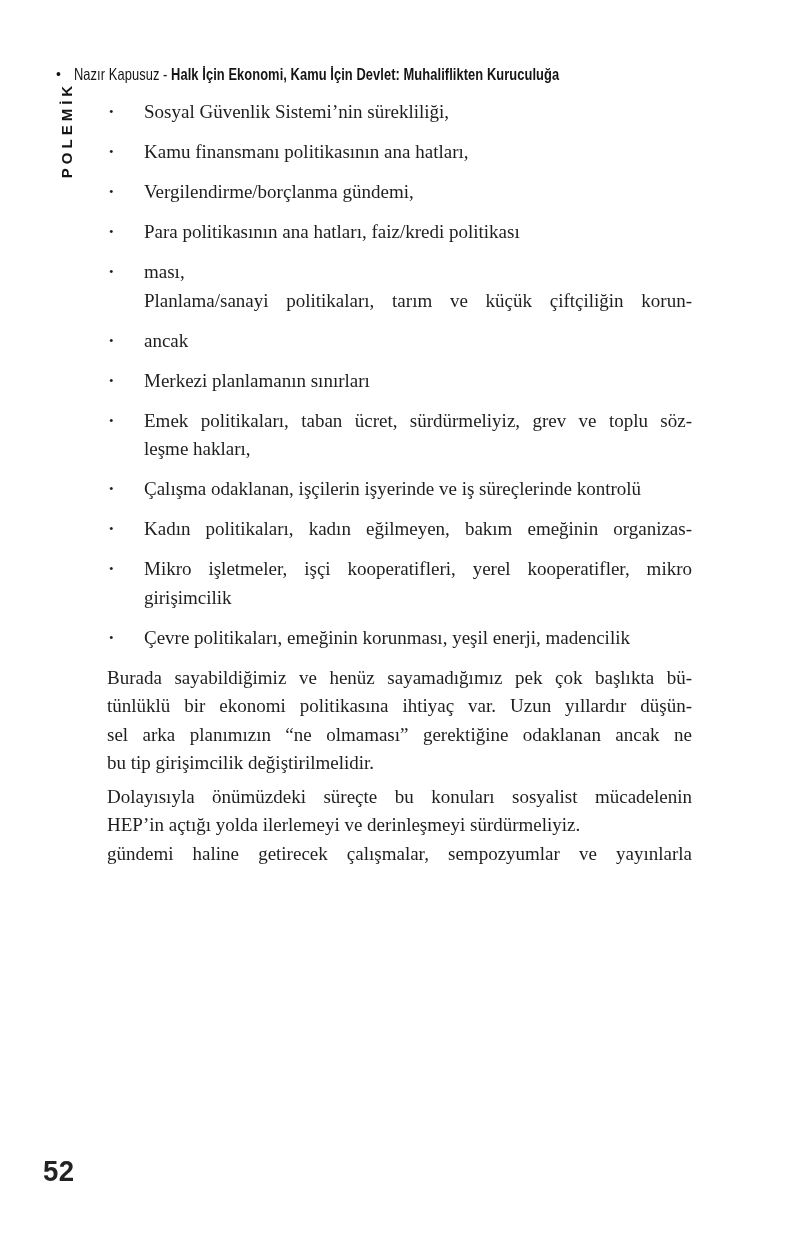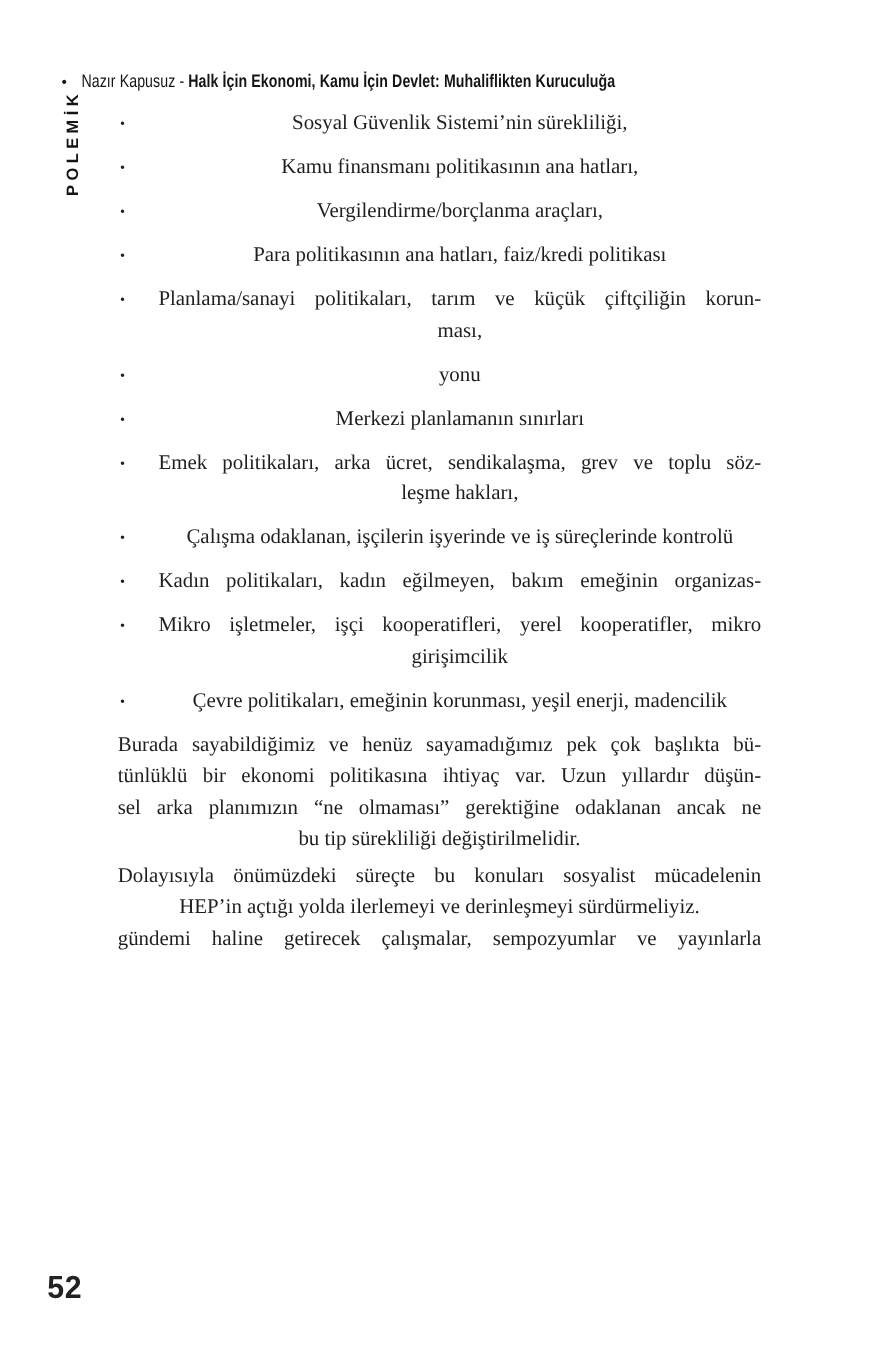--- a/index.html
+++ b/index.html
@@ -71,21 +71,21 @@
     margin-bottom: 11.5px;
   }
   .ibullet {
     position: absolute;
     left: 2px;
     top: 0;
     font-size: 13px;
     line-height: 28.5px;
     color: #1e1e1e;
   }
-  .line { text-align: center; }
+  .line { text-align: left; }
   .line.j {
     text-align: justify;
     text-align-last: justify;
     -moz-text-align-last: justify;
   }
   .para { margin-top: 5px; }
 
   
   .pagenum {
     position: absolute;
@@ -122,52 +122,52 @@
         </div>
         <div class="item">
           <span class="ibullet">•</span>
           <div>
             <div class="line">Kamu finansmanı politikasının ana hatları,</div>
           </div>
         </div>
         <div class="item">
           <span class="ibullet">•</span>
           <div>
-            <div class="line">Vergilendirme/borçlanma araçları,</div>
+            <div class="line">Vergilendirme/borçlanma gündemi,</div>
           </div>
         </div>
         <div class="item">
           <span class="ibullet">•</span>
           <div>
             <div class="line">Para politikasının ana hatları, faiz/kredi politikası</div>
           </div>
         </div>
         <div class="item">
           <span class="ibullet">•</span>
           <div>
+            <div class="line">ması,</div>
             <div class="line j">Planlama/sanayi politikaları, tarım ve küçük çiftçiliğin korun-</div>
-            <div class="line">ması,</div>
-          </div>
-        </div>
-        <div class="item">
-          <span class="ibullet">•</span>
-          <div>
-            <div class="line">yonu</div>
+          </div>
+        </div>
+        <div class="item">
+          <span class="ibullet">•</span>
+          <div>
+            <div class="line">ancak</div>
           </div>
         </div>
         <div class="item">
           <span class="ibullet">•</span>
           <div>
             <div class="line">Merkezi planlamanın sınırları</div>
           </div>
         </div>
         <div class="item">
           <span class="ibullet">•</span>
           <div>
-            <div class="line j">Emek politikaları, arka ücret, sendikalaşma, grev ve toplu söz-</div>
+            <div class="line j">Emek politikaları, taban ücret, sürdürmeliyiz, grev ve toplu söz-</div>
             <div class="line">leşme hakları,</div>
           </div>
         </div>
         <div class="item">
           <span class="ibullet">•</span>
           <div>
             <div class="line">Çalışma odaklanan, işçilerin işyerinde ve iş süreçlerinde kontrolü</div>
           </div>
         </div>
         <div class="item">
@@ -188,21 +188,21 @@
           <div>
             <div class="line">Çevre politikaları, emeğinin korunması, yeşil enerji, madencilik</div>
           </div>
         </div>
       </div>
     <div id="paras">
         <div class="para">
           <div class="line j">Burada sayabildiğimiz ve henüz sayamadığımız pek çok başlıkta bü-</div>
           <div class="line j">tünlüklü bir ekonomi politikasına ihtiyaç var. Uzun yıllardır düşün-</div>
           <div class="line j">sel arka planımızın “ne olmaması” gerektiğine odaklanan ancak ne</div>
-          <div class="line">bu tip sürekliliği değiştirilmelidir.</div>
+          <div class="line">bu tip girişimcilik değiştirilmelidir.</div>
         </div>
         <div class="para">
           <div class="line j">Dolayısıyla önümüzdeki süreçte bu konuları sosyalist mücadelenin</div>
           <div class="line">HEP’in açtığı yolda ilerlemeyi ve derinleşmeyi sürdürmeliyiz.</div>
           <div class="line j">gündemi haline getirecek çalışmalar, sempozyumlar ve yayınlarla</div>
         </div>
       </div>
   </div>
 
   <div class="pagenum">52</div>

